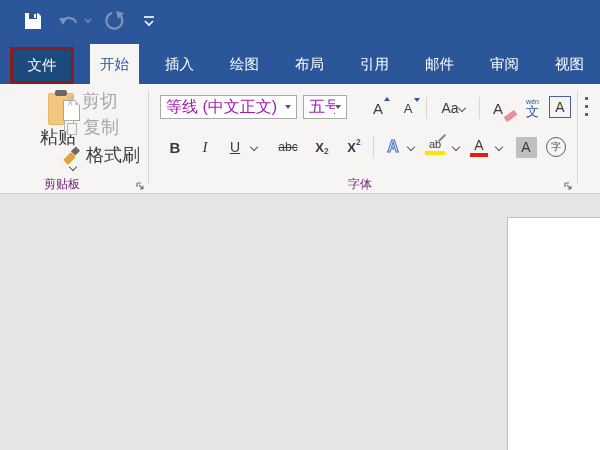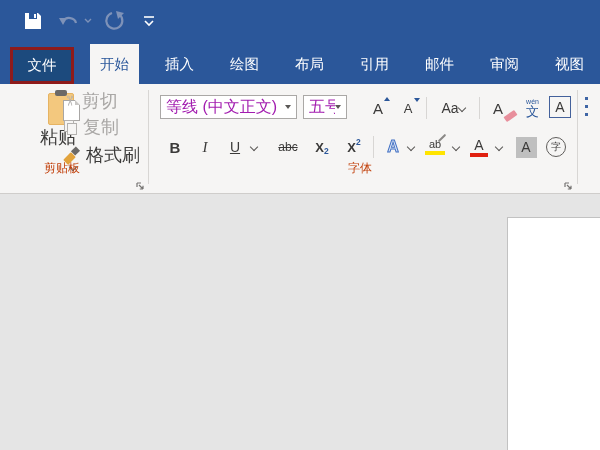--- a/index.html
+++ b/index.html
@@ -18,21 +18,21 @@
   
   .tabrow{position:absolute;left:0;top:44px;width:600px;height:40px;background:#2b579a;display:flex;align-items:stretch;}
   .tab{display:flex;align-items:center;justify-content:center;color:#ffffff;font-size:14.5px;padding:0 10px;margin-right:6px;cursor:default;white-space:nowrap;margin-left:10px;}
   .tab-file{box-sizing:border-box;margin-left:10px;margin-top:3px;height:37px;width:68px;padding:0;background:#1c4a7d;border:3px solid #8e1b1b;}
   .tab-active{background:#f6f5f4;color:#2b579a;}
 
   
   .ribbon{position:absolute;left:0;top:84px;width:600px;height:109px;background:#f6f5f4;border-bottom:1px solid #cfcdcb;box-sizing:content-box;}
   .vdiv{position:absolute;top:6px;height:94px;width:1px;background:#d8d6d4;}
   .sep{position:absolute;width:1px;height:22px;background:#d8d6d4;}
-  .group-label{position:absolute;top:76px;font-size:12px;color:#c2410c;text-align:center;}
+  .group-label{position:absolute;top:92px;font-size:12px;color:#701a75;text-align:center;}
   .launcher{position:absolute;width:11px;height:11px;cursor:pointer;}
   .rbtn{position:absolute;display:flex;align-items:center;justify-content:center;color:#3b3a39;cursor:pointer;}
   .rlabel{font-size:18px;color:#3b3a39;white-space:nowrap;}
   .disabled .rlabel{color:#a9a7a5;}
   .chev{display:inline-block;width:5px;height:5px;border-right:1.2px solid #5a5856;border-bottom:1.2px solid #5a5856;transform:rotate(45deg);}
   .dd-tri{display:inline-block;width:0;height:0;border-left:3.5px solid transparent;border-right:3.5px solid transparent;border-top:4px solid #5a5856;}
 
   
   .paste-btn{position:absolute;left:20px;top:4px;width:56px;height:86px;display:flex;flex-direction:column;align-items:flex-end;cursor:pointer;}
   .clip-icon{position:relative;width:28px;height:34px;margin-top:3px;}

